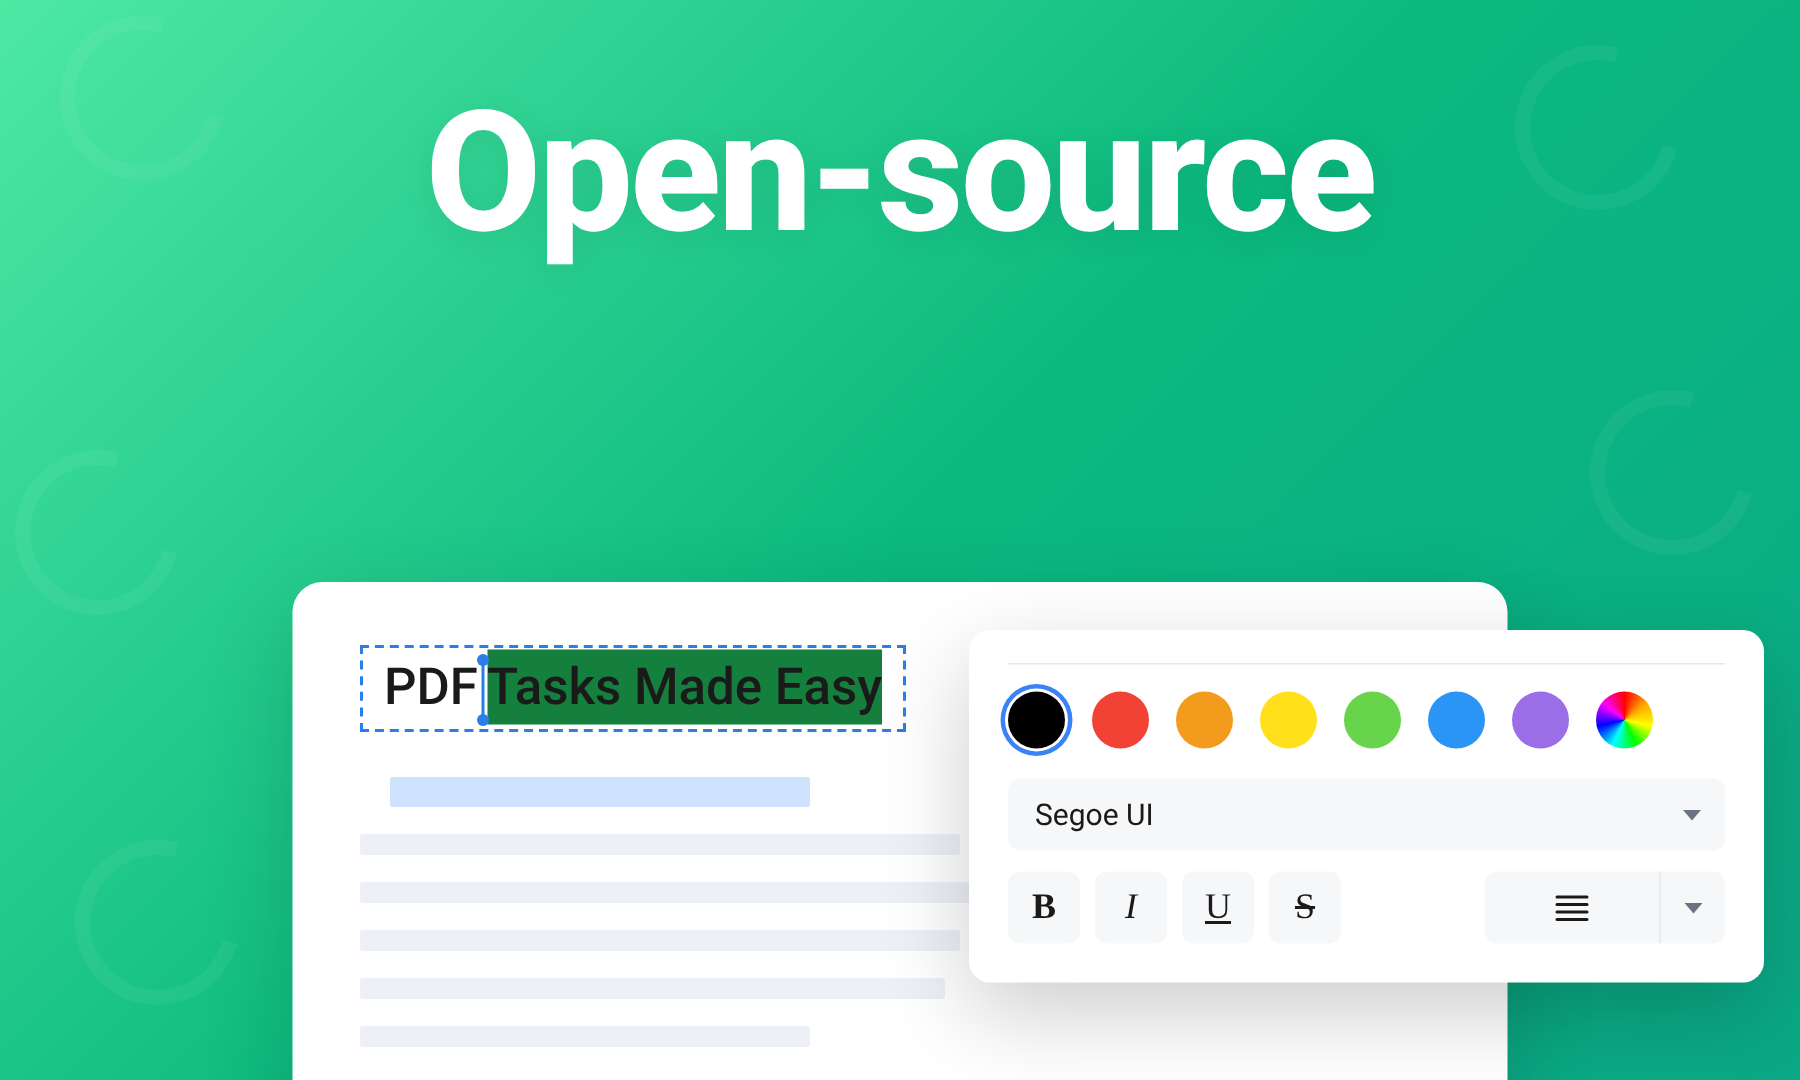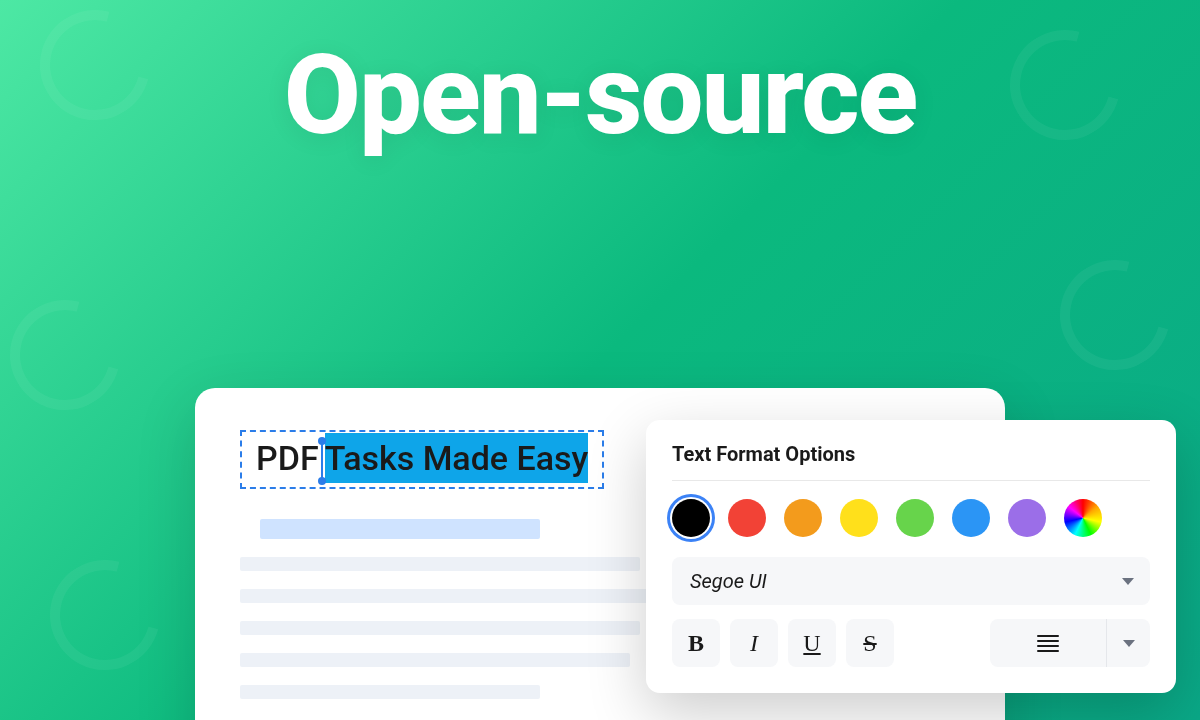--- a/index.html
+++ b/index.html
@@ -16,21 +16,21 @@
   width: 110px;
   height: 110px;
   border-radius: 50%;
   border: 10px solid rgba(255,255,255,0.05);
   border-right-color: transparent;
   transform: rotate(-30deg);
 }
 .hero {
   text-align: center;
   color: #fff;
-  padding-top: 39px;
+  padding-top: 60px;
 }
 .hero h1 {
   font-size: 112px;
   font-weight: 800;
   letter-spacing: -2px;
   line-height: 1;
   text-shadow: 0 4px 24px rgba(0,0,0,0.08);
 }
 .hero h2 {
   font-size: 60px;
@@ -72,21 +72,21 @@
   position: absolute;
   left: -5px;
   width: 8px;
   height: 8px;
   background: #2b7de9;
   border-radius: 50%;
 }
 .text-box .cursor::before { top: -4px; }
 .text-box .cursor::after { bottom: -4px; }
 .text-box .sel {
-  background: #0ea5e9;
+  background: #15803d;
   padding: 5px 0;
 }
 .placeholder-lines {
   margin-top: 30px;
 }
 .placeholder-lines .line {
   height: 14px;
   background: #edf1f7;
   border-radius: 2px;
   margin-bottom: 18px;
@@ -146,21 +146,21 @@
   border-radius: 8px;
   height: 48px;
   display: flex;
   align-items: center;
   justify-content: space-between;
   padding: 0 16px 0 18px;
   font-size: 20px;
   color: #1a1a1a;
   cursor: pointer;
 }
-.select.font { flex: 1; font-style: italic; }
+.select.font { flex: 1; }
 .select.size { width: 160px; }
 .chev {
   width: 0;
   height: 0;
   border-left: 6px solid transparent;
   border-right: 6px solid transparent;
   border-top: 7px solid #6b7280;
 }
 .row3 {
   display: flex;
@@ -241,21 +241,20 @@
     <div class="line highlight" style="width:280px;"></div>
     <div class="line" style="width:400px;"></div>
     <div class="line" style="width:460px;"></div>
     <div class="line" style="width:400px;"></div>
     <div class="line" style="width:390px;"></div>
     <div class="line" style="width:300px;"></div>
   </div>
 </div>
 
 <div class="format-panel">
-  <div class="title">Text Format Options</div>
   <div class="divider"></div>
 
   <div class="swatches" id="swatches-row">
       <div class="swatch selected" style="background: rgb(0, 0, 0);"></div>
       <div class="swatch" style="background: rgb(242, 66, 54);"></div>
       <div class="swatch" style="background: rgb(243, 155, 28);"></div>
       <div class="swatch" style="background: rgb(255, 224, 27);"></div>
       <div class="swatch" style="background: rgb(103, 212, 75);"></div>
       <div class="swatch" style="background: rgb(43, 149, 245);"></div>
       <div class="swatch" style="background: rgb(155, 110, 232);"></div>

